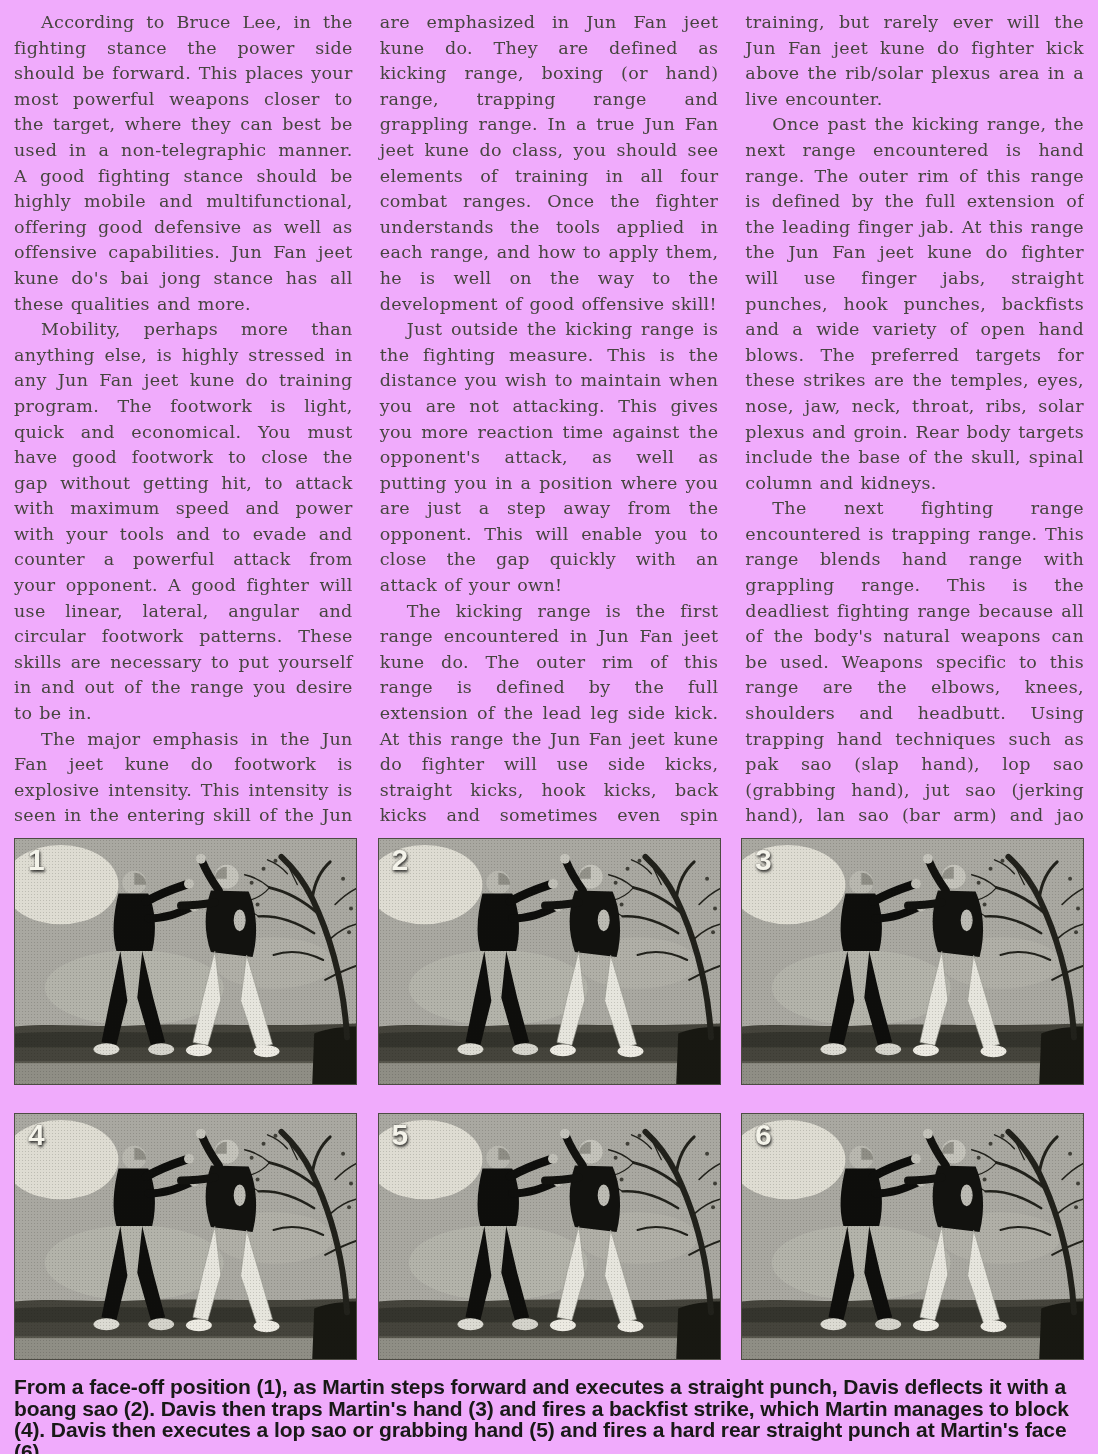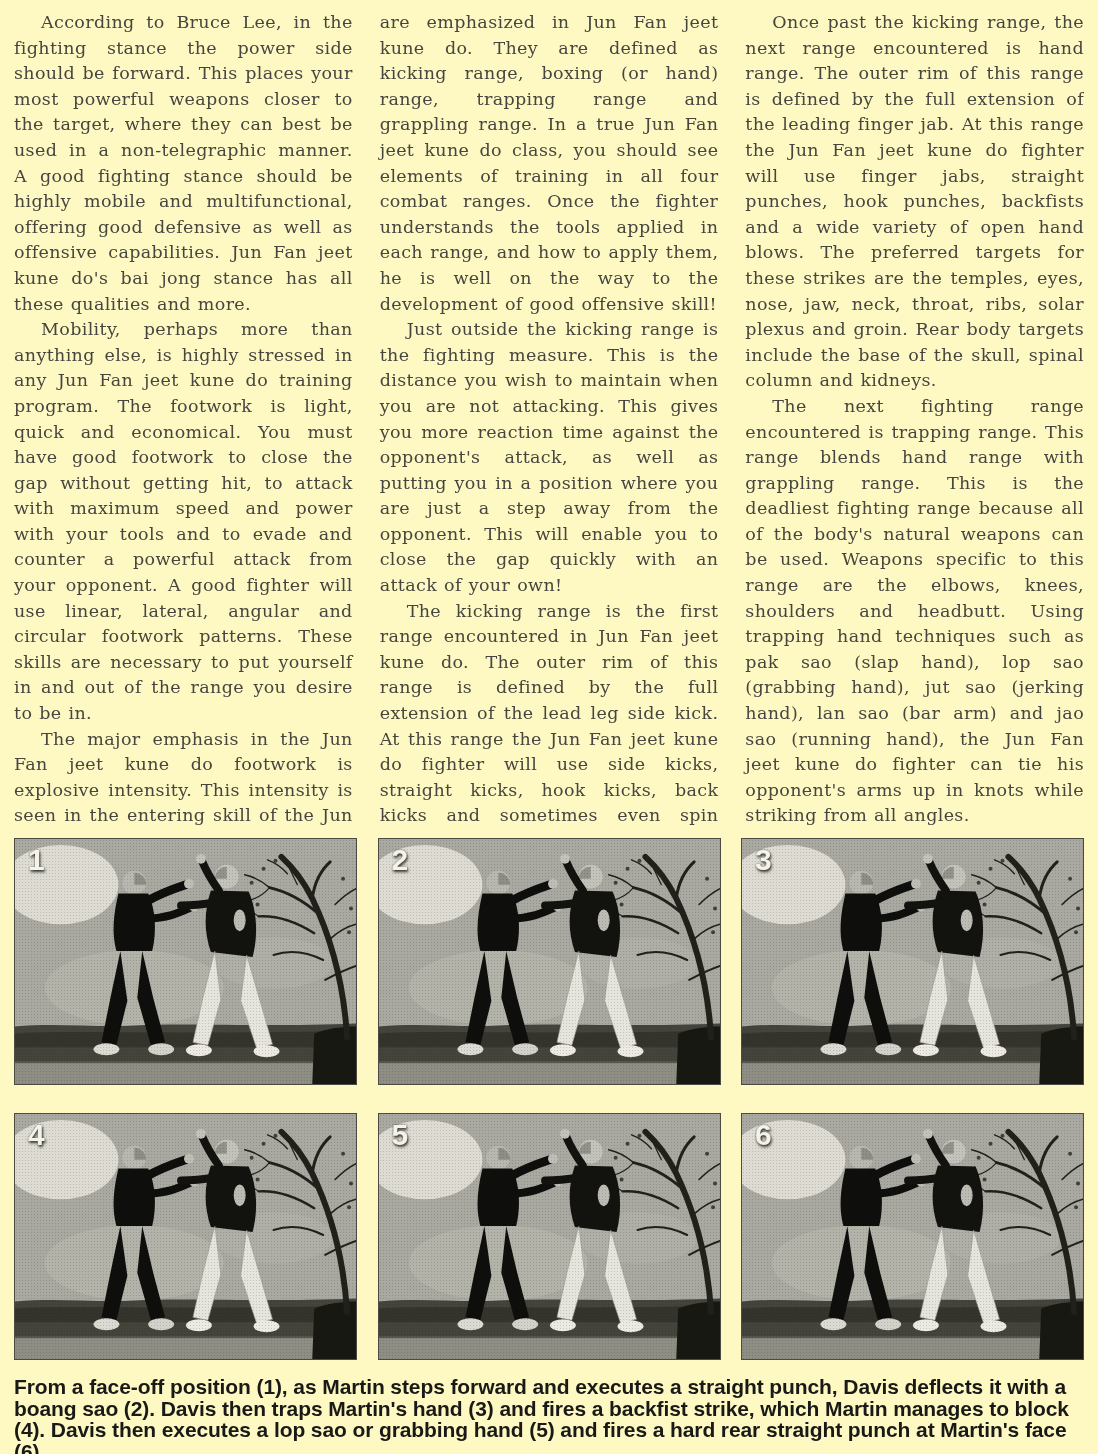--- a/index.html
+++ b/index.html
@@ -1,21 +1,21 @@
 <!DOCTYPE html>
 <html><head>
 <meta charset="utf-8">
 <style>
   html,body{margin:0;padding:0;}
   body{
     width:1098px;height:1454px;
     background:#fafaf1;
     font-family:"DejaVu Serif", serif;
   }
-  .page{position:relative;width:1098px;height:1454px;background:#fef9c3;overflow:hidden;}
+  .page{position:relative;width:1098px;height:1454px;background:#f0abfc;overflow:hidden;}
 
   
   .article{
     position:absolute;top:10px;left:14px;width:1070px;height:818px;
     display:flex;gap:27px;overflow:hidden;
   }
   .col{flex:1 1 0;min-width:0;}
   .col p{
     margin:0;
     font-size:17.5px;line-height:25.6px;
@@ -146,20 +146,21 @@
       <p class="indent">Mobility, perhaps more than anything else, is highly stressed in any Jun Fan jeet kune do training program. The footwork is light, quick and economical. You must have good footwork to close the gap without getting hit, to attack with maximum speed and power with your tools and to evade and counter a powerful attack from your opponent. A good fighter will use linear, lateral, angular and circular footwork patterns. These skills are necessary to put yourself in and out of the range you desire to be in.</p>
       <p class="indent">The major emphasis in the Jun Fan jeet kune do footwork is explosive intensity. This intensity is seen in the entering skill of the Jun Fan jeet kune do fighter!</p>
 
     </div>
     <div class="col">
       <p>are emphasized in Jun Fan jeet kune do. They are defined as kicking range, boxing (or hand) range, trapping range and grappling range. In a true Jun Fan jeet kune do class, you should see elements of training in all four combat ranges. Once the fighter understands the tools applied in each range, and how to apply them, he is well on the way to the development of good offensive skill!</p>
       <p class="indent">Just outside the kicking range is the fighting measure. This is the distance you wish to maintain when you are not attacking. This gives you more reaction time against the opponent's attack, as well as putting you in a position where you are just a step away from the opponent. This will enable you to close the gap quickly with an attack of your own!</p>
       <p class="indent">The kicking range is the first range encountered in Jun Fan jeet kune do. The outer rim of this range is defined by the full extension of the lead leg side kick. At this range the Jun Fan jeet kune do fighter will use side kicks, straight kicks, hook kicks, back kicks and sometimes even spin kicks. The preferred targets for these kicks are the shins, knees, thighs, groin, ribs and solar plexus. High kicks are good for</p>
     </div>
     <div class="col">
+      <p>training, but rarely ever will the Jun Fan jeet kune do fighter kick above the rib/solar plexus area in a live encounter.</p>
       <p class="indent">Once past the kicking range, the next range encountered is hand range. The outer rim of this range is defined by the full extension of the leading finger jab. At this range the Jun Fan jeet kune do fighter will use finger jabs, straight punches, hook punches, backfists and a wide variety of open hand blows. The preferred targets for these strikes are the temples, eyes, nose, jaw, neck, throat, ribs, solar plexus and groin. Rear body targets include the base of the skull, spinal column and kidneys.</p>
       <p class="indent">The next fighting range encountered is trapping range. This range blends hand range with grappling range. This is the deadliest fighting range because all of the body's natural weapons can be used. Weapons specific to this range are the elbows, knees, shoulders and headbutt. Using trapping hand techniques such as pak sao (slap hand), lop sao (grabbing hand), jut sao (jerking hand), lan sao (bar arm) and jao sao (running hand), the Jun Fan jeet kune do fighter can tie his opponent's arms up in knots while striking from all angles.</p>
     </div>
   </div>
 
   <div class="photo-grid">
     <figure class="frame">
       <svg class="scene" viewBox="0 0 343 247" preserveAspectRatio="none">
           <use href="#fight-scene"></use>
         </svg>

